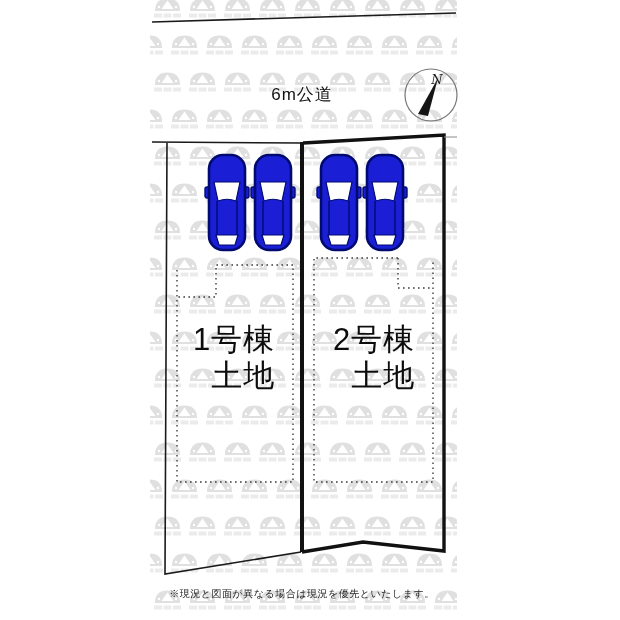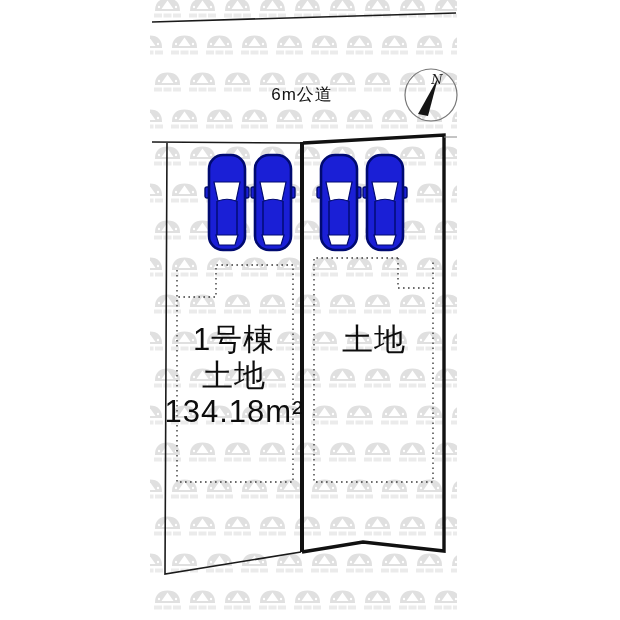--- a/index.html
+++ b/index.html
@@ -26,21 +26,21 @@
   .divider-line{stroke:#111111;stroke-width:4;fill:none;}
   .dotted-line{stroke:#3c3c3c;stroke-width:1.4;fill:none;stroke-dasharray:1.6 3.4;}
   .car-body{fill:var(--car-body);stroke:var(--car-outline);stroke-width:2.6;}
   .car-mirror{fill:var(--car-body);stroke:var(--car-outline);stroke-width:1.4;}
   .car-glass{fill:#ffffff;stroke:var(--car-outline);stroke-width:1.2;}
   .car-detail{fill:none;stroke:var(--car-outline);stroke-width:1.4;}
   .compass-circle{fill:none;stroke:#777777;stroke-width:1.2;}
   .compass-needle{fill:#151515;}
   .compass-n{font-family:"DejaVu Serif",serif;font-style:italic;font-size:13px;fill:#222222;}
   .label-block{
-    position:absolute;z-index:2;text-align:center;color:#0d0d0d;
+    position:absolute;z-index:2;text-align:right;color:#0d0d0d;
     font-size:31px;line-height:36px;font-weight:500;white-space:nowrap;
     transform:translateX(-50%);letter-spacing:1px;
   }
   #road-label{
     position:absolute;z-index:2;transform:translateX(-50%);
     font-size:17px;color:#111111;letter-spacing:1px;white-space:nowrap;margin-top:12px;
   }
   #note{
     position:absolute;z-index:2;transform:translateX(-50%);
     font-size:10px;color:#222222;white-space:nowrap;letter-spacing:0.5px;
@@ -1628,20 +1628,21 @@
     <use href="#car-shape" x="251" y="154"></use>
     <use href="#car-shape" x="317" y="154"></use>
     <use href="#car-shape" x="363" y="154"></use>
   </svg>
 
   <div id="road-label" style="left:302px;top:71px;">6m公道</div>
 
   <div class="label-block" style="left:234px;top:322px;">
     <div>1号棟</div>
     <div>土地</div>
-    <div>134.18m²</div>
   </div>
 
   <div class="label-block" style="left:374px;top:322px;">
+    <div>2号棟</div>
     <div>土地</div>
   </div>
 
+  <div id="note" style="left:302px;top:587px;">※現況と図面が異なる場合は現況を優先といたします。</div>
 </div>
 
 </body></html>

